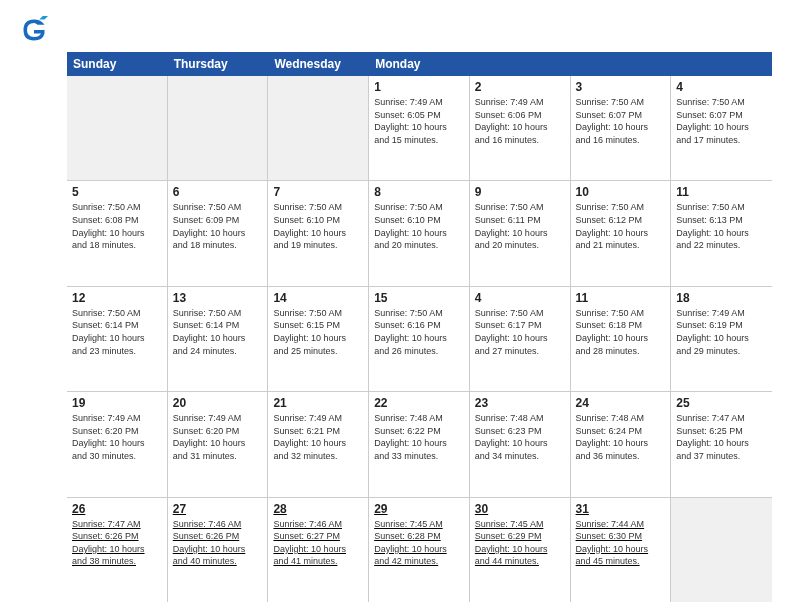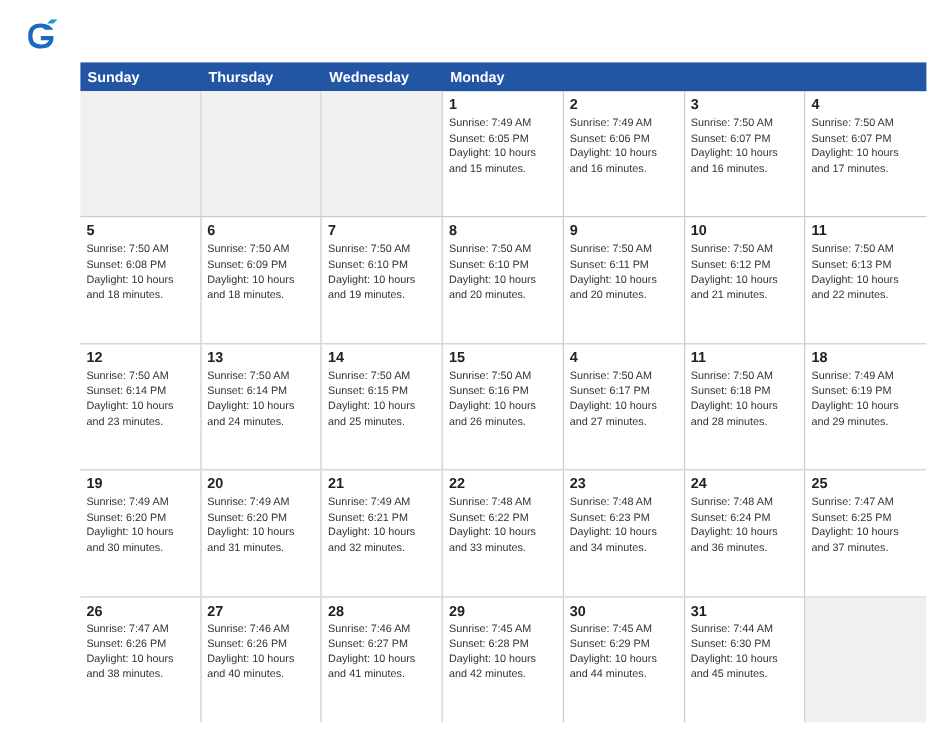--- a/index.html
+++ b/index.html
@@ -76,20 +76,21 @@
       flex-direction: column;
     }
     .cal-week {
       display: grid;
       grid-template-columns: repeat(7, 1fr);
       flex: 1;
       border-bottom: 1px solid #ccc;
     }
     .cal-week:last-child {
       border-bottom: none;
+      text-decoration: underline;
     }
     .cal-cell {
       border-right: 1px solid #ccc;
       padding: 4px 5px;
       font-size: 9.5px;
       color: #333;
       vertical-align: top;
       min-height: 80px;
     }
     .cal-cell:last-child {

